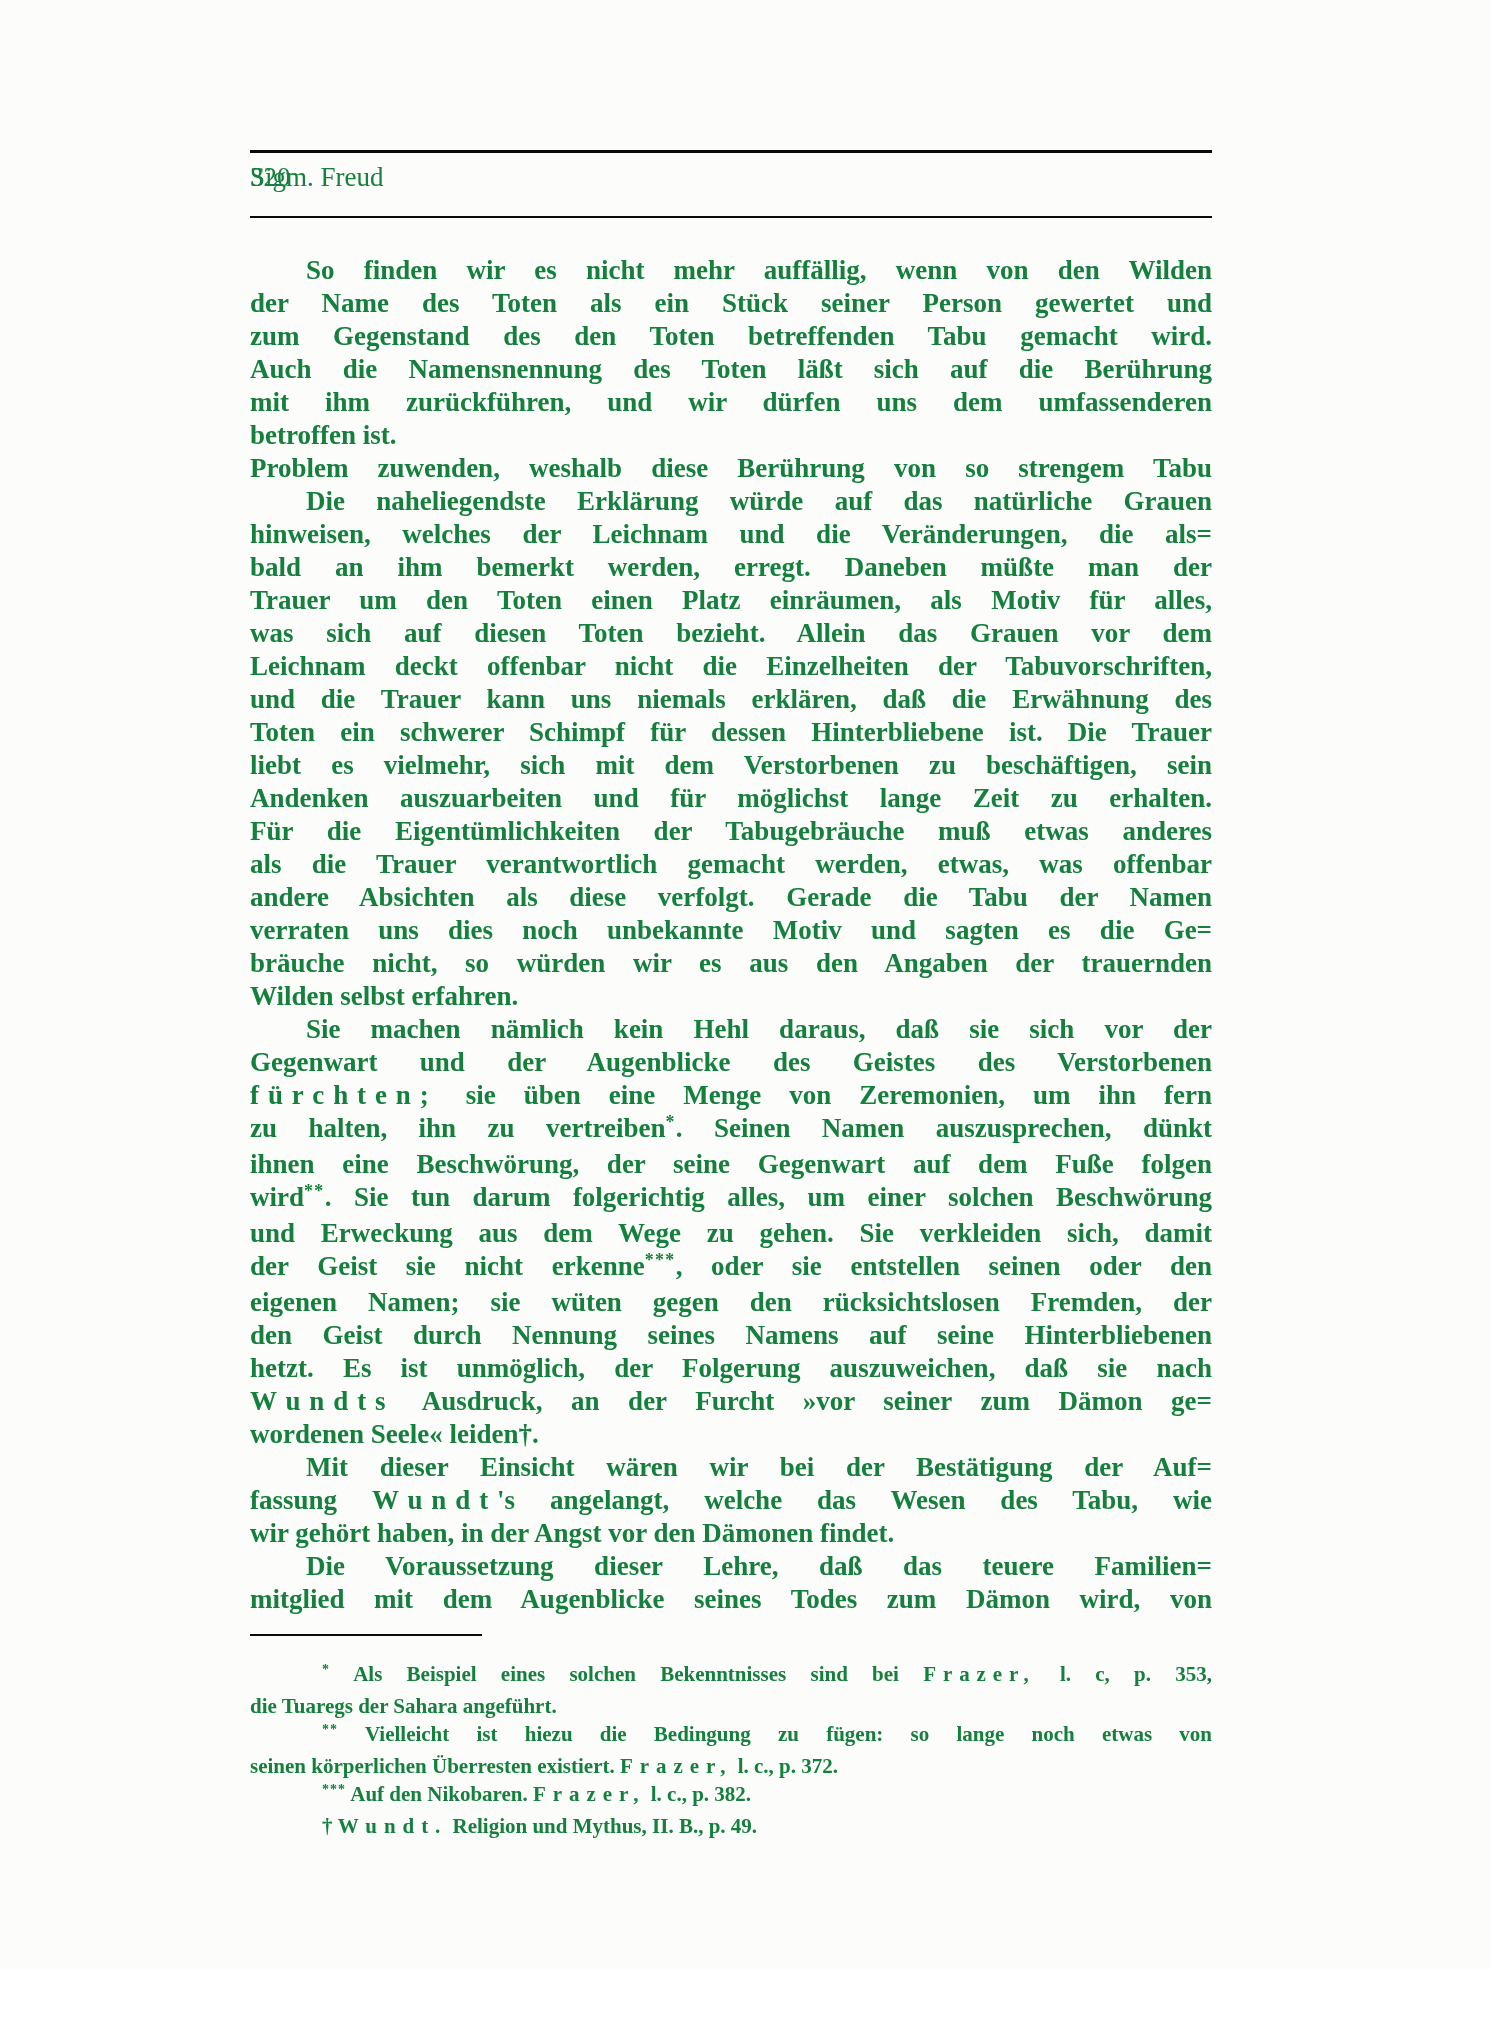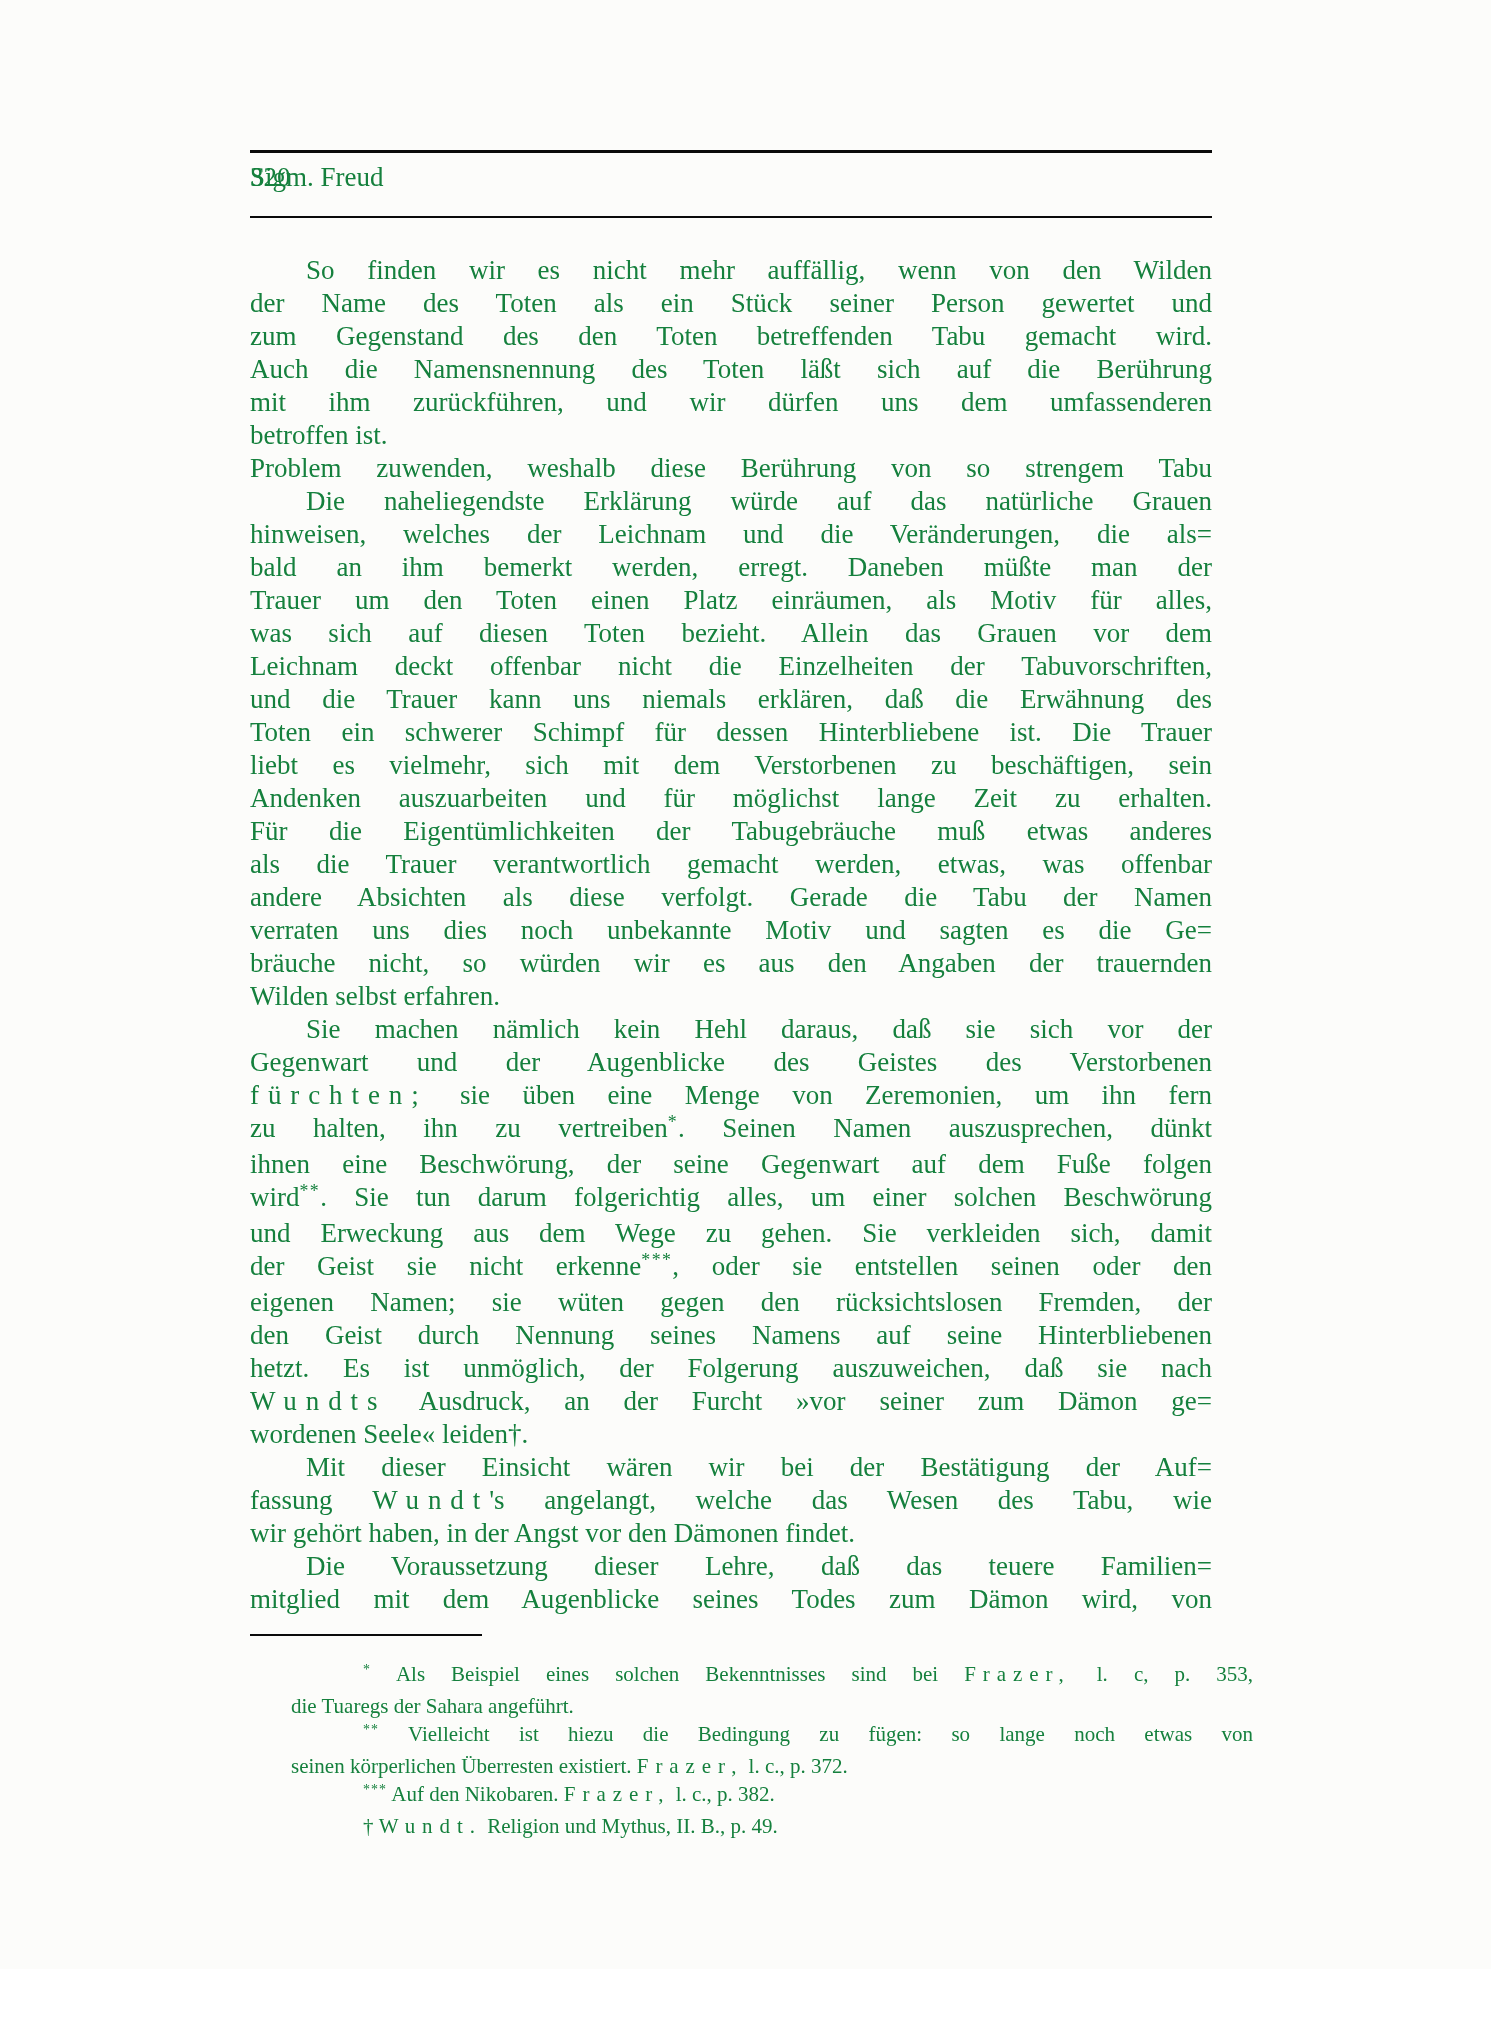--- a/index.html
+++ b/index.html
@@ -38,31 +38,31 @@
     position:absolute;
     left:0;
     width:100%;
     text-align:left;
     top:0;
   }
   .textcol{
     position:absolute;
     left:250px;
     width:962px;
+    font-weight:bold;
   }
   #body-text{
     top:254px;
     font-size:27px;
     line-height:33px;
   }
   #footnotes-list{
     top:1660px;
     font-size:21px;
     line-height:28.5px;
-    margin-left:41px;
   }
   .line{
     text-align:justify;
     text-align-last:justify;
     white-space:nowrap;
   }
   .line.flush{
     text-align-last:left;
   }
   #body-text .line.indent{text-indent:56px;}

